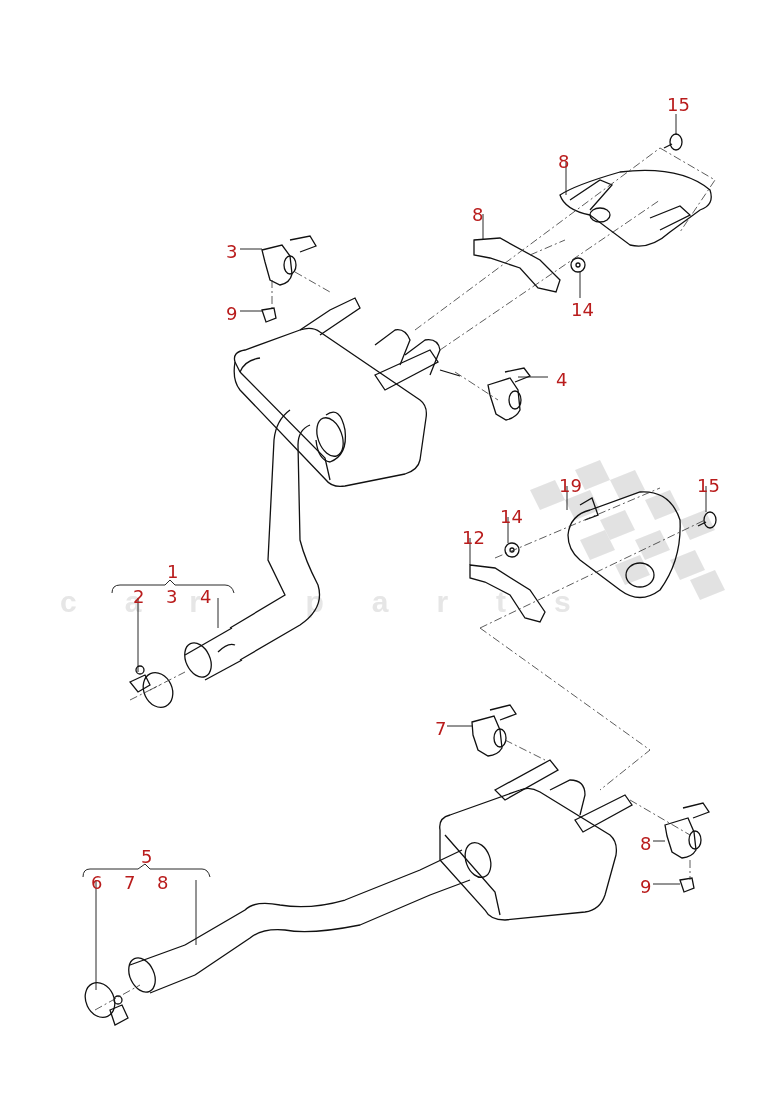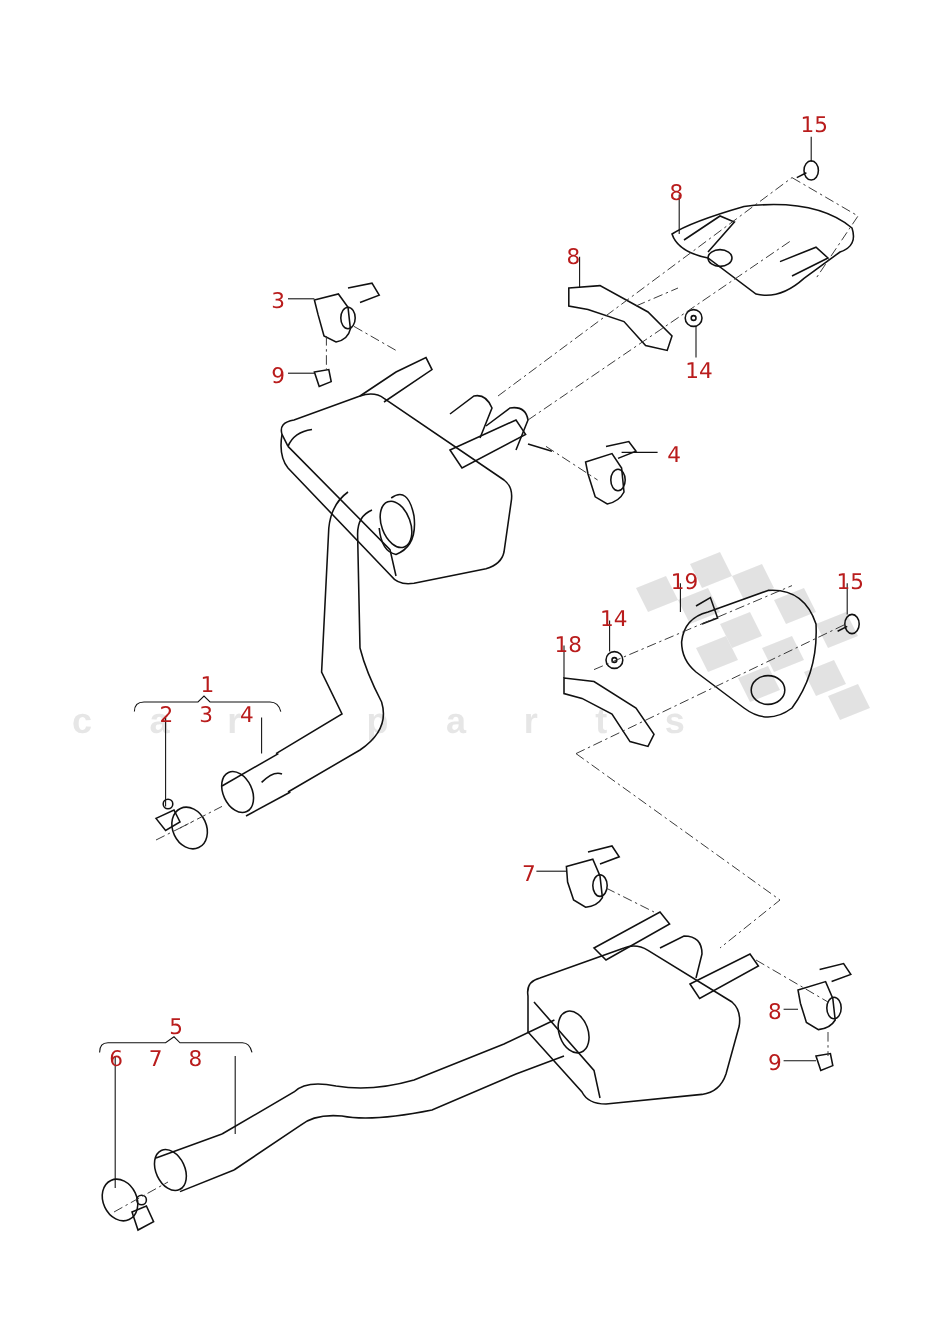--- a/index.html
+++ b/index.html
@@ -213,18 +213,18 @@
   <div class="label" style="left:141px;top:848px">5</div>
   <div class="label" style="left:91px;top:874px">6</div>
   <div class="label" style="left:124px;top:874px">7</div>
   <div class="label" style="left:157px;top:874px">8</div>
   <div class="label" style="left:435px;top:720px">7</div>
   <div class="label" style="left:640px;top:835px">8</div>
   <div class="label" style="left:640px;top:878px">9</div>
   <div class="label" style="left:558px;top:153px">8</div>
   <div class="label" style="left:559px;top:477px">19</div>
   <div class="label" style="left:472px;top:206px">8</div>
-  <div class="label" style="left:462px;top:529px">18</div>
+  <div class="label" style="left:462px;top:529px">12</div>
   <div class="label" style="left:571px;top:301px">14</div>
   <div class="label" style="left:500px;top:508px">14</div>
   <div class="label" style="left:667px;top:96px">15</div>
   <div class="label" style="left:697px;top:477px">15</div>
 </div>
 
 </body></html>

